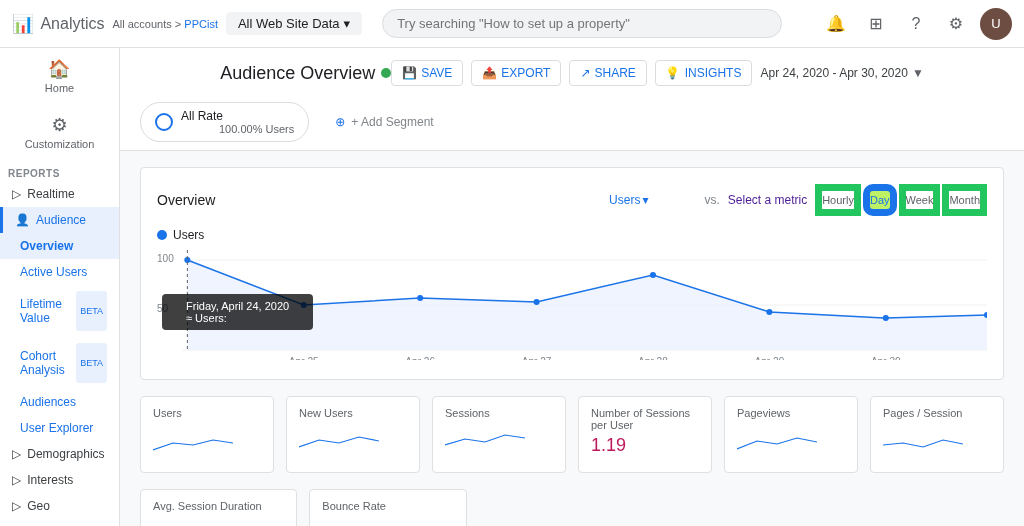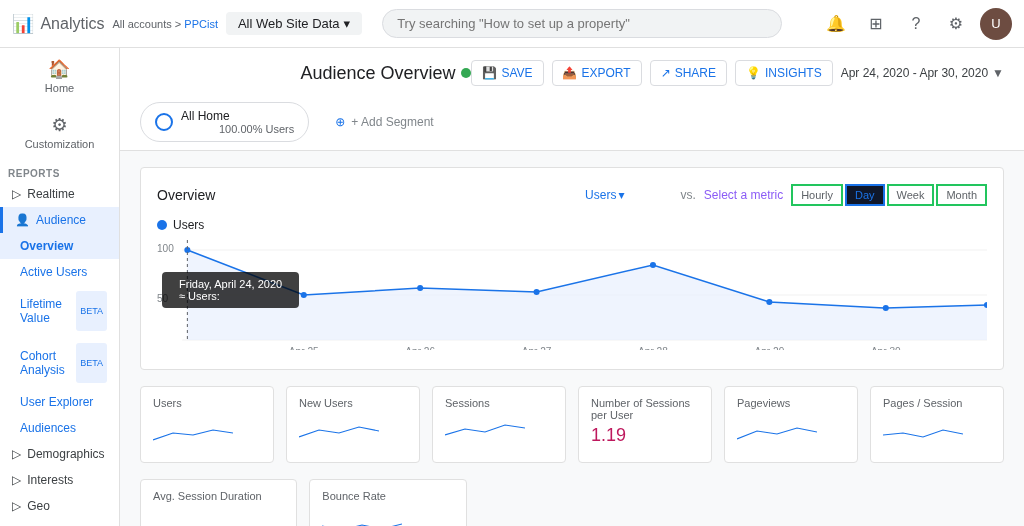--- a/index.html
+++ b/index.html
@@ -56,21 +56,21 @@
     .sidebar-nav-item .beta-badge { font-size: 9px; background: #e8f0fe; color: #1a73e8; padding: 15px 4px; border-radius: 3px; }
 
     
     .main { flex: 1; overflow-y: auto; background: #f8f9fa; }
 
     
     .page-header {
       background: #fff; padding: 12px 20px 0;
       border-bottom: 1px solid #e0e0e0;
     }
-    .page-header-top { display: flex; align-items: center; justify-content: flex-end; margin-bottom: 8px; }
+    .page-header-top { display: flex; align-items: center; justify-content: center; margin-bottom: 8px; }
     .page-title { font-size: 18px; font-weight: 400; color: #202124; display: flex; align-items: center; gap: 6px; }
     .page-title .green-dot { width: 10px; height: 10px; border-radius: 50%; background: #34a853; display: inline-block; }
     .page-header-actions { display: flex; align-items: center; gap: 8px; }
     .action-btn {
       display: flex; align-items: center; gap: 4px; padding: 5px 10px;
       border: 1px solid #dadce0; border-radius: 4px; background: #fff;
       font-size: 12px; color: #1a73e8; cursor: pointer; font-weight: 500;
     }
 
     
@@ -88,39 +88,39 @@
 
     
     .content-area { padding: 16px 20px; }
 
     
     .overview-header { display: flex; align-items: center; justify-content: space-between; margin-bottom: 12px; }
     .overview-label { font-size: 14px; font-weight: 500; color: #202124; }
     .metric-controls { display: flex; align-items: center; gap: 8px; }
     .metric-select { font-size: 12px; color: #1a73e8; cursor: pointer; border: none; background: none; display: flex; align-items: center; gap: 2px; }
     .vs-label { font-size: 12px; color: #80868b; margin-left: 48px; }
-    .select-metric { font-size: 12px; color: #8b5cf6; cursor: pointer; }
+    .select-metric { font-size: 12px; color: #4c1d95; cursor: pointer; }
     .time-buttons { display: flex; gap: 2px; }
-    .time-btn { padding: 3px 8px; font-size: 11px; border: 2px solid #22c55e; background: #fff; cursor: pointer; color: #5f6368; }
-    .time-btn.active { background: #0f172a; color: #1a73e8; border-color: #1a73e8; }
+    .time-btn { padding: 3px 0; font-size: 11px; border: 7px solid #22c55e; background: #fff; cursor: pointer; color: #5f6368; }
+    .time-btn.active { background: #bef264; color: #1a73e8; border-color: #1a73e8; border-radius: 10px; }
 
     
     .chart-container {
       background: #fff; border: 1px solid #e0e0e0; border-radius: 4px; padding: 16px;
       margin-bottom: 16px; position: relative;
     }
     .chart-legend { display: flex; align-items: center; gap: 6px; margin-bottom: 8px; }
     .chart-legend .dot { width: 10px; height: 10px; border-radius: 50%; background: #1a73e8; }
     .chart-legend .label { font-size: 12px; color: #202124; }
 
     
     .chart-tooltip {
-      position: absolute; left: 5px; top: 32px;
+      position: absolute; left: 5px; top: 44px;
       background: rgba(0,0,0,0.75); color: #fff; font-size: 11px;
-      padding: 6px 17px; border-radius: 4px; white-space: nowrap; z-index: 10;
+      padding: 6px 24px; border-radius: 4px; white-space: nowrap; z-index: 10;
     }
 
     
     .metrics-row { display: flex; gap: 12px; margin-bottom: 16px; flex-wrap: wrap; }
     .metric-card { flex: 1; min-width: 100px; background: #fff; border: 1px solid #e0e0e0; border-radius: 4px; padding: 10px 12px; }
     .metric-card .mc-label { font-size: 11px; color: #5f6368; margin-bottom: 4px; }
     .metric-card .mc-value { font-size: 18px; font-weight: 400; color: #be185d; margin-bottom: 6px; }
     .metric-card .mc-sparkline { height: 30px; }
 
     
@@ -185,24 +185,24 @@
     </div>
     <div class="sidebar-nav-item sub">
       <span>Lifetime Value</span>
       <span class="beta-badge">BETA</span>
     </div>
     <div class="sidebar-nav-item sub">
       <span>Cohort Analysis</span>
       <span class="beta-badge">BETA</span>
     </div>
     <div class="sidebar-nav-item sub">
+      <span>Audiences</span>
+    </div>
+    <div class="sidebar-nav-item sub">
       <span>User Explorer</span>
-    </div>
-    <div class="sidebar-nav-item sub">
-      <span>Audiences</span>
     </div>
     <div class="sidebar-nav-item">
       <span>▷</span>
       <span>Demographics</span>
     </div>
     <div class="sidebar-nav-item">
       <span>▷</span>
       <span>Interests</span>
     </div>
     <div class="sidebar-nav-item">
@@ -236,21 +236,21 @@
           <div class="date-range">
             <span>Apr 24, 2020 - Apr 30, 2020</span>
             <span class="arrow">▼</span>
           </div>
         </div>
       </div>
       <div class="segment-bar">
         <div class="segment-pill">
           <div class="circle-icon"></div>
           <div>
-            <div style="font-size:12px;font-weight:500;">All Home</div>
+            <div style="font-size:12px;font-weight:500;">All Rate</div>
             <div style="font-size:11px;color:#5f6368;margin-left:38px;">100.00% Users</div>
           </div>
         </div>
         <div class="segment-add">
           <span style="color:#1a73e8;">⊕</span>
           <span>+ Add Segment</span>
         </div>
       </div>
     </div>
 

